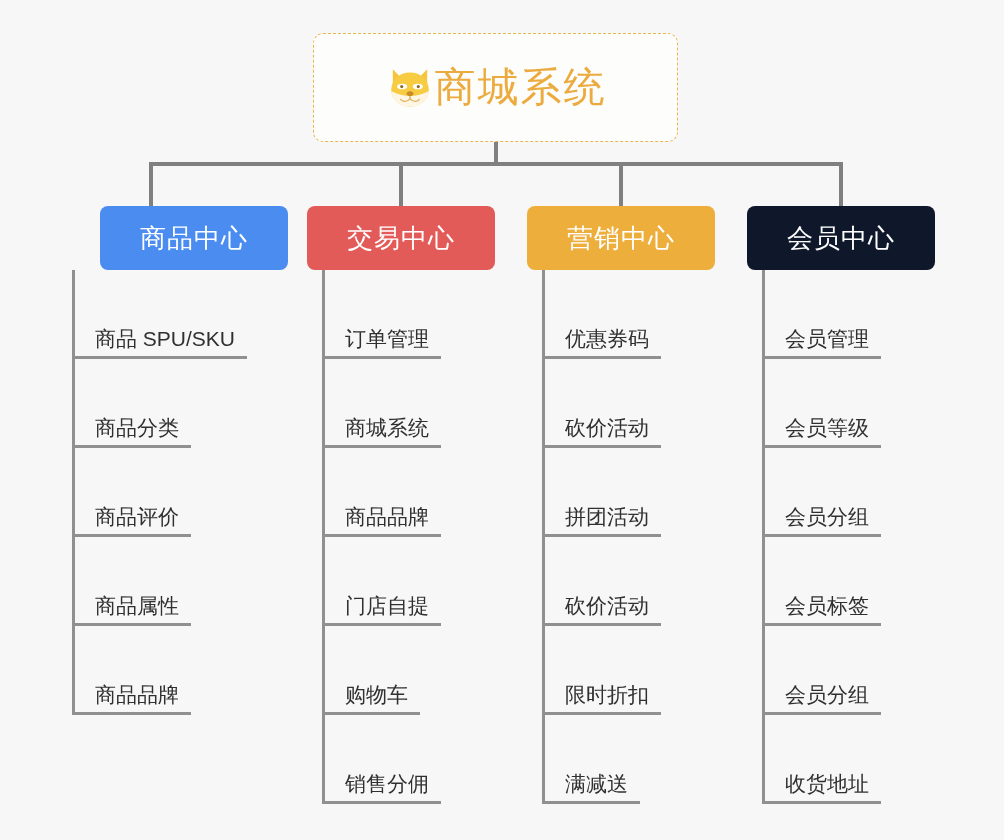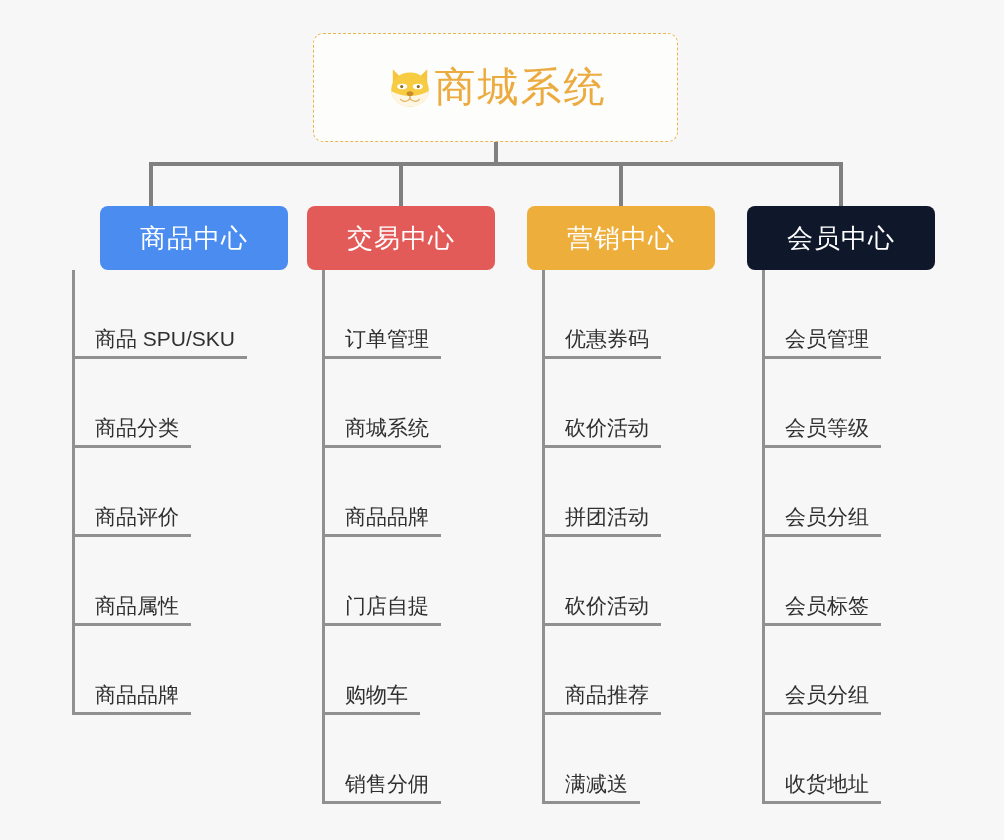--- a/index.html
+++ b/index.html
@@ -226,21 +226,21 @@
       <div class="leaf-item">
           <span class="leaf-text">砍价活动</span>
         </div>
       <div class="leaf-item">
           <span class="leaf-text">拼团活动</span>
         </div>
       <div class="leaf-item">
           <span class="leaf-text">砍价活动</span>
         </div>
       <div class="leaf-item">
-          <span class="leaf-text">商品推荐</span>
+          <span class="leaf-text">限时折扣</span>
         </div>
       <div class="leaf-item">
           <span class="leaf-text">满减送</span>
         </div>
     </div>
   </div>
 
   <div class="column c3">
     <div class="cat-header" style="background-color: #0f172a;">
       <span>会员中心</span>

